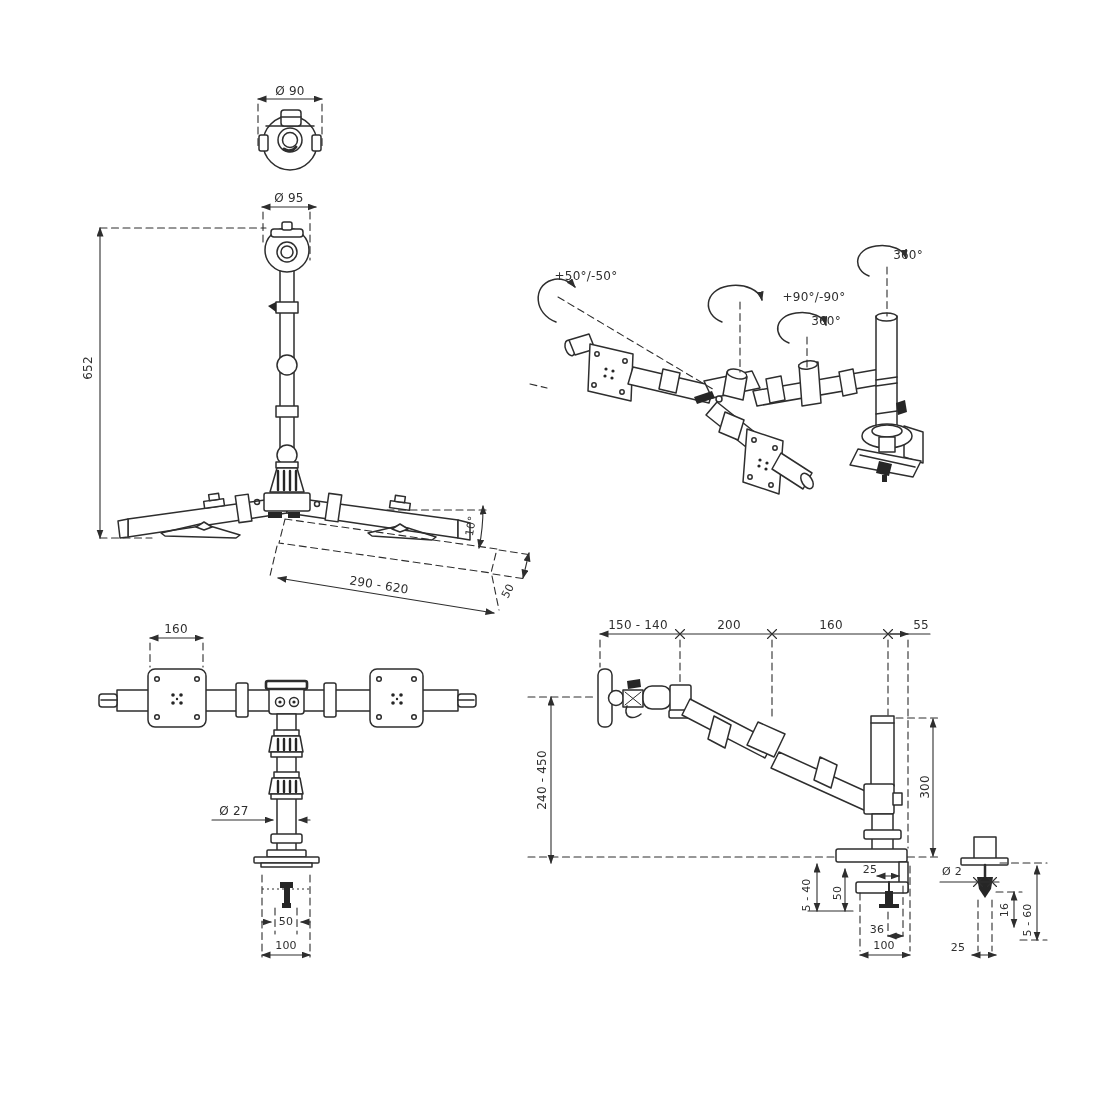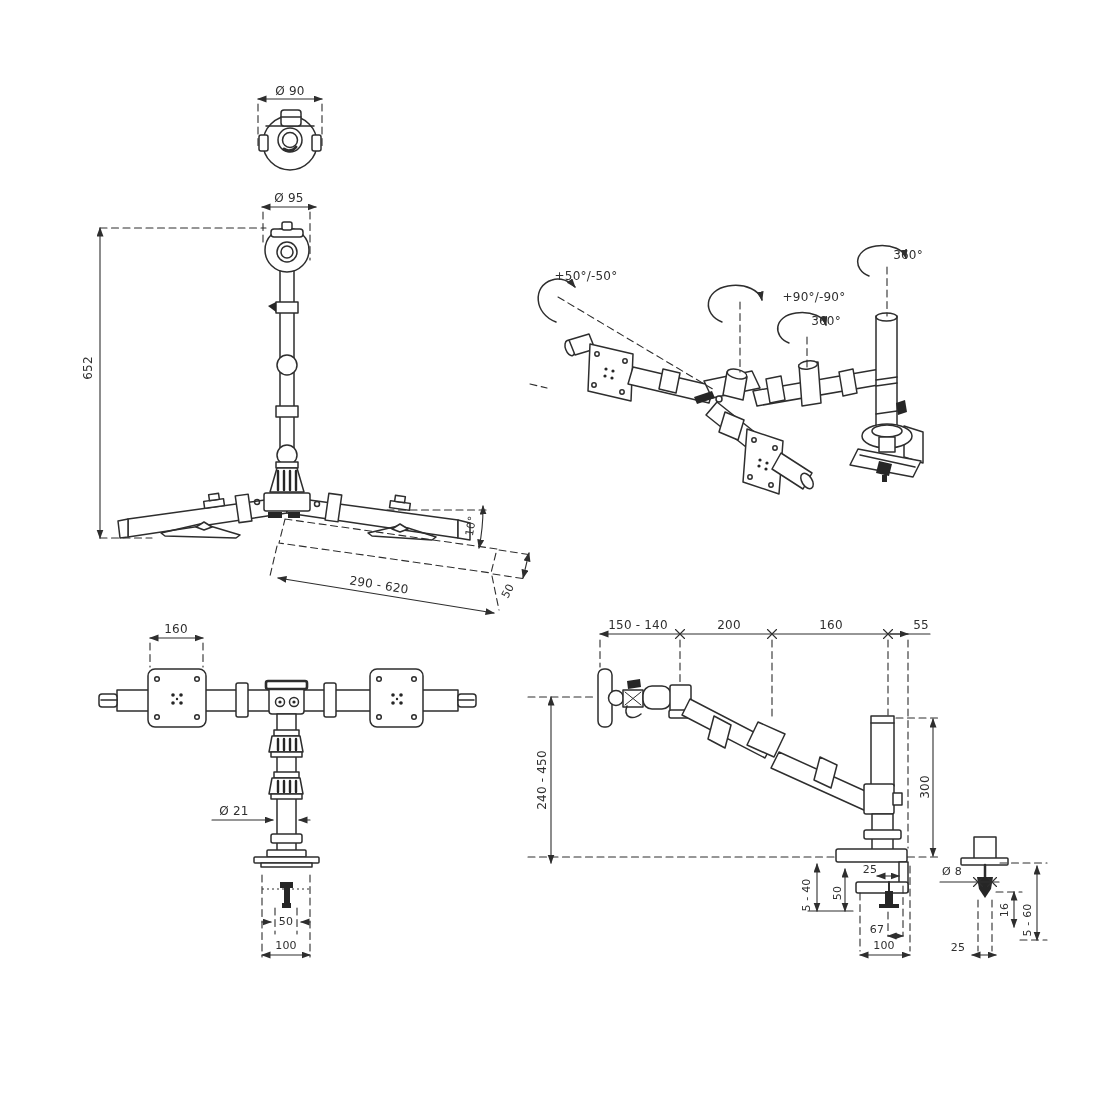--- a/index.html
+++ b/index.html
@@ -341,33 +341,33 @@
 <span class="lbl r9" style="left:379px;top:585px">290 - 620</span>
 <span class="lbl rm80 sm" style="left:471px;top:526px">10°</span>
 <span class="lbl rm62 sm" style="left:508px;top:591px">50</span>
 
 <span class="lbl" style="left:586px;top:276px">+50°/-50°</span>
 <span class="lbl" style="left:814px;top:297px">+90°/-90°</span>
 <span class="lbl" style="left:826px;top:321px">360°</span>
 <span class="lbl" style="left:908px;top:255px">360°</span>
 
 <span class="lbl" style="left:176px;top:629px">160</span>
-<span class="lbl" style="left:234px;top:811px">Ø 21</span>
+<span class="lbl" style="left:234px;top:811px">Ø 27</span>
 <span class="lbl sm" style="left:286px;top:921px">50</span>
 <span class="lbl sm" style="left:286px;top:945px">100</span>
 
 <span class="lbl" style="left:638px;top:625px">150 - 140</span>
 <span class="lbl" style="left:729px;top:625px">200</span>
 <span class="lbl" style="left:831px;top:625px">160</span>
 <span class="lbl" style="left:921px;top:625px">55</span>
 <span class="lbl r90" style="left:542px;top:780px">240 - 450</span>
 <span class="lbl r90" style="left:925px;top:787px">300</span>
 <span class="lbl sm" style="left:870px;top:869px">25</span>
 <span class="lbl r90 sm" style="left:837px;top:893px">50</span>
 <span class="lbl r90 sm" style="left:806px;top:895px">5 - 40</span>
-<span class="lbl sm" style="left:877px;top:929px">67</span>
+<span class="lbl sm" style="left:877px;top:929px">36</span>
 <span class="lbl sm" style="left:884px;top:945px">100</span>
-<span class="lbl sm" style="left:952px;top:871px">Ø 8</span>
+<span class="lbl sm" style="left:952px;top:871px">Ø 2</span>
 <span class="lbl r90 sm" style="left:1004px;top:910px">16</span>
 <span class="lbl r90 sm" style="left:1027px;top:920px">5 - 60</span>
 <span class="lbl sm" style="left:958px;top:947px">25</span>
 
 </div>
 
 </body></html>

